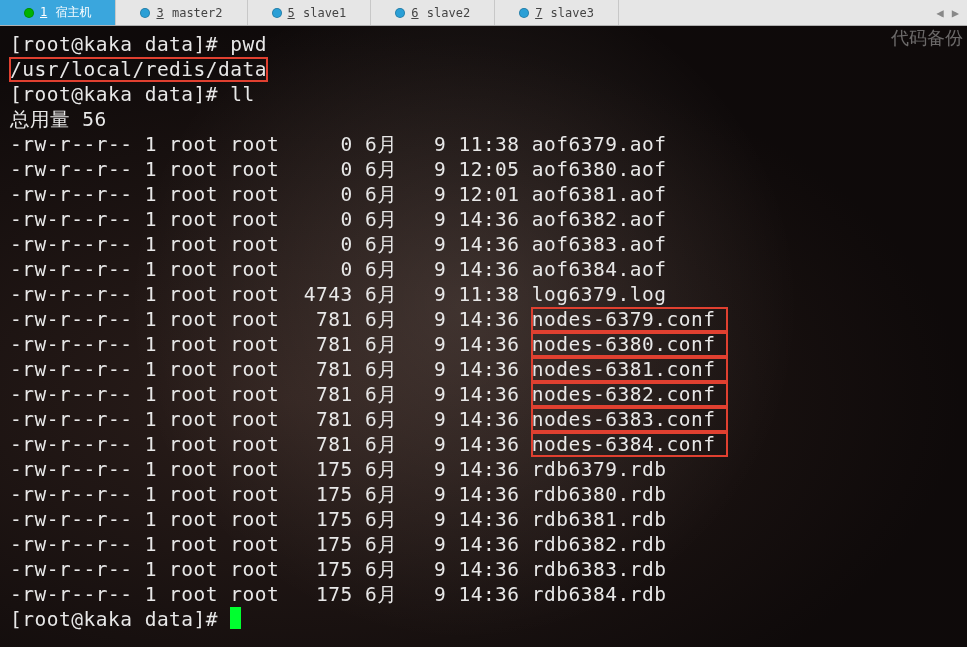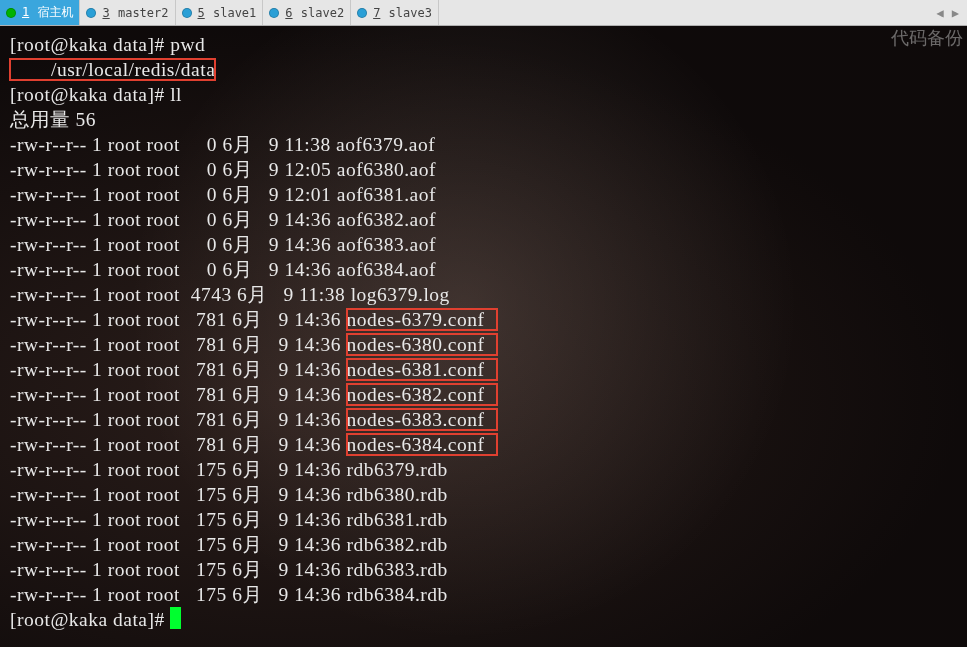--- a/index.html
+++ b/index.html
@@ -1,38 +1,38 @@
 <!DOCTYPE html>
 <html><head>
 <meta charset="utf-8">
 <style>
   * { margin:0; padding:0; box-sizing:border-box; }
   body { font-family:"Noto Sans Mono CJK","Consolas","DejaVu Sans Mono",monospace; background:#000; width:967px; height:647px; overflow:hidden; position:relative; }
   
   .tabbar { display:flex; align-items:stretch; height:26px; background:#e6e6e6; border-bottom:1px solid #b0b0b0; overflow:hidden; }
-  .tab { display:flex; align-items:center; gap:6px; padding:0 6px; border-right:1px solid #c8c8c8; font-size:12px; color:#444; cursor:pointer; white-space:nowrap; }
+  .tab { display:flex; align-items:center; gap:6px; padding:0 24px; border-right:1px solid #c8c8c8; font-size:12px; color:#444; cursor:pointer; white-space:nowrap; }
   .tab.active { background:#3aa6dd; color:#fff; }
   .dot { width:10px; height:10px; border-radius:50%; display:inline-block; flex:none; border:1px solid rgba(0,0,0,.2); }
   .dot.green { background:#00b300; }
   .dot.blue  { background:#2a9fd6; }
   .tab-num { text-decoration:underline; margin-right:1px; }
   .tab-arrows { display:flex; align-items:center; gap:8px; margin-left:auto; padding:0 8px; font-size:12px; color:#888; }
   .tab-arrows span { cursor:pointer; }
   .watermark { position:absolute; top:26px; right:4px; font-size:18px; color:rgba(200,200,200,.5); z-index:5; }
 
   
   .term { position:relative; padding:6px 8px 6px 10px; font-size:19.5px; line-height:25px; color:#e8e8e8;
           background:
             radial-gradient(circle at 48% 45%, rgba(255,225,210,.14) 0%, rgba(0,0,0,0) 55%),
             radial-gradient(ellipse at 30% 60%, rgba(60,40,35,.65) 0%, rgba(15,10,10,.9) 70%),
             #0a0a0a;
           height:calc(647px - 26px); white-space:pre; letter-spacing:.5px; }
-  .line { display:block;font-family:Liberation Serif, serif; }
+  .line { display:block; }
   .prompt-bracket { color:#e8e8e8; }
-  .path-highlight { outline:2px solid #e04030; outline-offset:-1px;padding-left:41px; }
+  .path-highlight { outline:2px solid #e04030; outline-offset:-1px; }
   .nodes-highlight{ outline:2px solid #e04030; outline-offset:-1px; padding-right:12px; }
   .cmd { color:#e8e8e8; }
   .cursor { display:inline-block; width:11px; height:22px; background:#00ff2f; vertical-align:-3px; }
 </style>
 </head>
 <body>
 
 <div class="tabbar" id="tabbar">
     <div class="tab active">
       <span class="dot green"></span>

